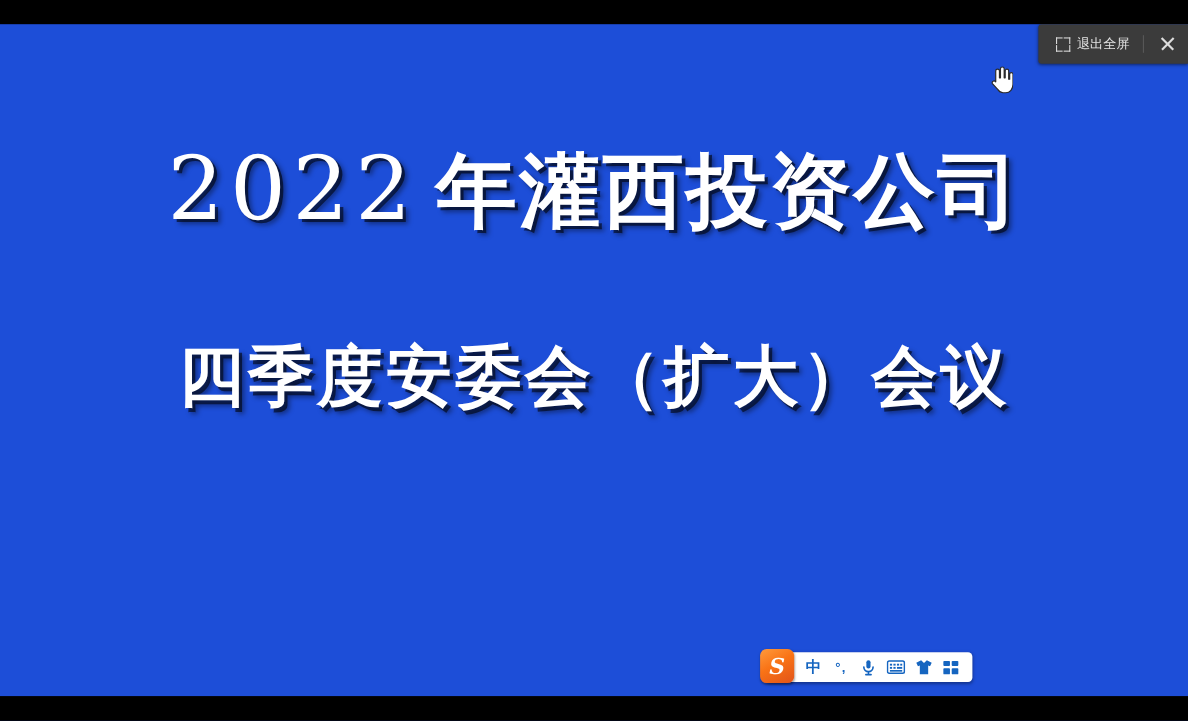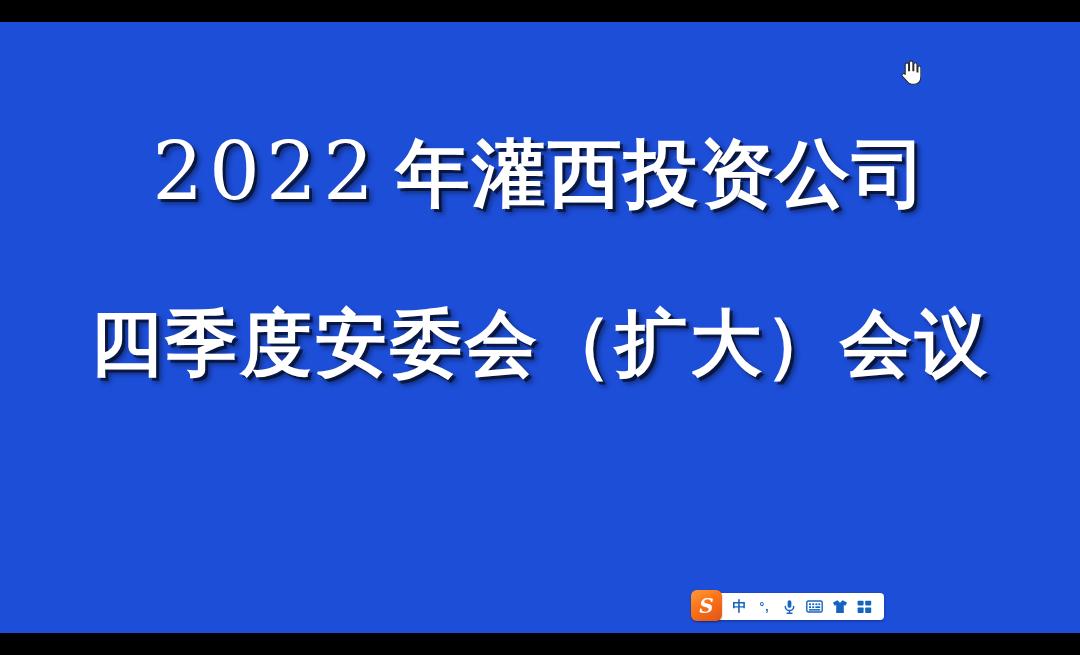--- a/index.html
+++ b/index.html
@@ -76,21 +76,21 @@
     letter-spacing: 6px;
     padding-right: 16px;
   }
   #title-line-2 {
     position: absolute;
     left: 0;
     top: 268px;
     width: 1080px;
     white-space: nowrap;
     font-family: "DejaVu Sans", sans-serif;
-    font-size: 72px;
+    font-size: 60px;
     line-height: 106px;
     font-weight: 700;
     letter-spacing: 3px;
     color: #FFFFFF;
     text-shadow:
        3px 3px 0 rgba(0,0,0,0.55),
        5px 5px 5px rgba(0,0,0,0.40);
   }
 
   
@@ -302,20 +302,35 @@
           <rect x="0.6" y="7.4" width="6" height="5.6" rx="0.8" fill="#1565C0"></rect>
           <rect x="8.2" y="7.4" width="6" height="5.6" rx="0.8" fill="#1565C0"></rect>
         </svg>
       </div>
     </div>
 
   </div>
 
   <div class="letterbox" id="letterbox-bottom"></div>
 
+  <div id="fullscreen-toolbar">
+    <div id="exit-fullscreen-button">
+      <span class="shrink-icon">
+        <i></i>
+          <i></i>
+          <i></i>
+          <i></i>
+      </span>
+      <span>退出全屏</span>
+    </div>
+    <div id="toolbar-divider"></div>
+    <div id="close-button">
+      <span class="x-icon"></span>
+    </div>
+  </div>
 
   <div id="mouse-cursor">
     <svg width="22" height="26" viewBox="0 0 22 26" aria-hidden="true">
       <path d="M6.2 12.4V4.6a1.7 1.7 0 0 1 3.4 0v6.1h.9V2.6a1.7 1.7 0 0 1 3.4 0v8.1h.9V4.4a1.6 1.6 0 0 1 3.2 0v7.6h.9V7.5a1.5 1.5 0 0 1 3 0v9.2c0 4.2-2.7 7.6-6.6 7.6h-2.4c-2.4 0-3.7-1.1-4.9-3L3.2 16a1.6 1.6 0 0 1 .6-2.2c.8-.5 1.8-.2 2.4.6z" fill="#FFFFFF" stroke="#2B2B2B" stroke-width="1.1" stroke-linejoin="round"></path>
     </svg>
   </div>
 
 </div>
 
 </body></html>

